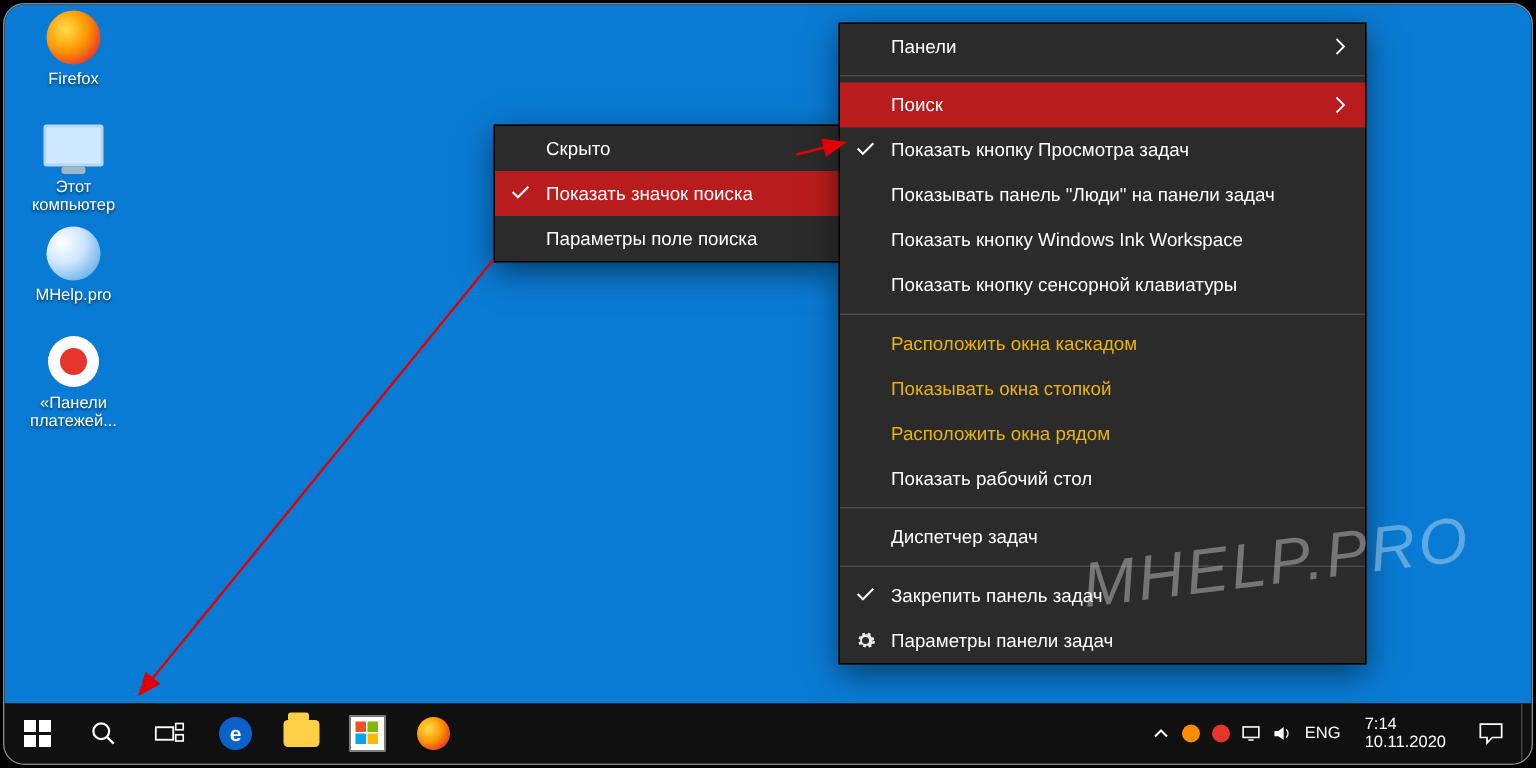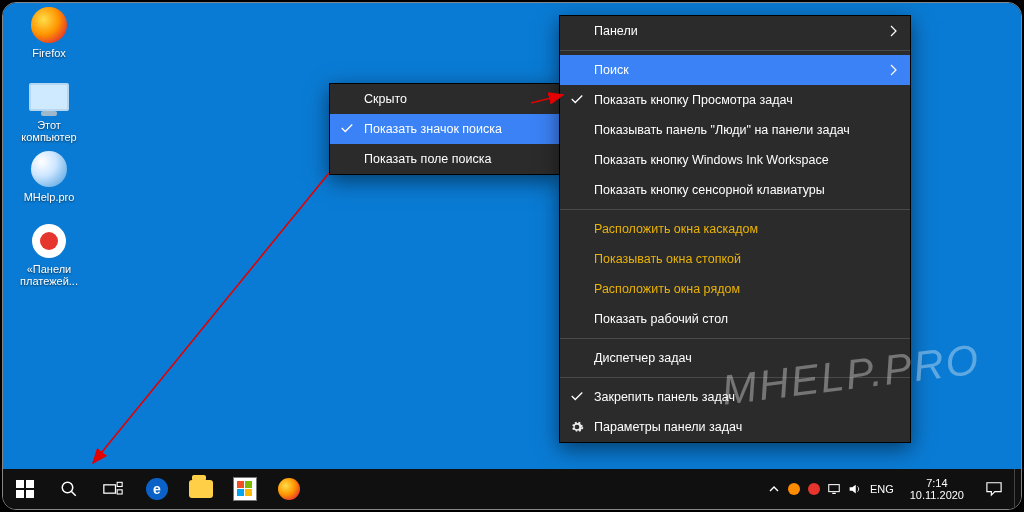--- a/index.html
+++ b/index.html
@@ -14,32 +14,32 @@
   .pcmon{width:36px;height:24px;background:#cfe9ff;border:2px solid #b7d6f0;border-radius:2px;position:relative}
   .pcmon:after{content:"";position:absolute;left:50%;transform:translateX(-50%);bottom:-7px;width:16px;height:5px;background:#9fb9cc;border-radius:2px}
   .globe{width:36px;height:36px;border-radius:50%;background:radial-gradient(circle at 30% 30%,#fff,#cde6ff 40%,#6fb2e8 80%)}
   .shield{width:34px;height:34px;border-radius:50%;background:#fff;display:flex;align-items:center;justify-content:center}
   .shield:before{content:"";width:18px;height:18px;border-radius:50%;background:#e5352d}
   
   .menu{position:absolute;background:#2b2b2b;color:#fff;font-size:12.5px;box-shadow:0 6px 20px rgba(0,0,0,.5);border:1px solid #000}
   .submenu{left:326px;top:80px;width:230px}
   .mainmenu{left:556px;top:12px;width:350px}
   .mrow{height:30px;display:flex;align-items:center;padding:0 14px 0 34px;position:relative;cursor:default;white-space:nowrap}
-  .mrow.hover{background:#3b82f6}
+  .mrow.hover{background:#b91c1c}
   .mrow.disabled{color:#eab308}
   .mrow .chk{position:absolute;left:10px;top:7px;width:14px;height:14px}
   .mrow .chev{position:absolute;right:12px;top:9px}
   .sep{height:1px;background:#4a4a4a;margin:4px 0}
   .gear{position:absolute;left:10px;top:8px}
   
   .taskbar{position:absolute;left:0;right:0;bottom:0;height:40px;background:#101010;display:flex;align-items:center;color:#fff}
   .tbtn{width:44px;height:40px;display:flex;align-items:center;justify-content:center;cursor:pointer}
   .tray{margin-left:auto;display:flex;align-items:center;height:40px}
   .tray .ticon{width:20px;height:40px;display:flex;align-items:center;justify-content:center;font-size:13px}
-  .clock{font-size:11px;line-height:12px;text-align:center;padding:0 10px}
+  .clock{font-size:11px;line-height:12px;text-align:left;padding:0 10px}
   .lang{font-size:11px;padding:0 6px}
   .notif{width:40px;height:40px;display:flex;align-items:center;justify-content:center}
   .peek{width:6px;height:40px;border-left:1px solid #444}
   
   svg.annot{position:absolute;left:0;top:0;pointer-events:none}
   
   .wm{position:absolute;right:40px;bottom:70px;font-size:42px;font-weight:400;letter-spacing:2px;color:rgba(255,255,255,.35);font-style:italic;transform:rotate(-7deg);font-family:"Segoe UI",sans-serif;pointer-events:none}
   .edge-e{width:22px;height:22px;border-radius:50%;background:#0a62c9;color:#fff;font-weight:bold;font-size:14px;display:flex;align-items:center;justify-content:center}
   .store{width:22px;height:22px;background:#fff;border:1px solid #777;position:relative}
   .store:before{content:"";position:absolute;left:3px;top:3px;width:7px;height:7px;background:#f25022;box-shadow:8px 0 #7fba00,0 8px #00a4ef,8px 8px #ffb900}
@@ -87,21 +87,21 @@
       <div class="mrow">
         <span>Скрыто</span>
       </div>
       <div class="mrow hover">
         <svg class="chk" viewBox="0 0 16 16">
             <path d="M2 8l4 4 8-8" stroke="#fff" stroke-width="1.5" fill="none"></path>
           </svg>
         <span>Показать значок поиска</span>
       </div>
       <div class="mrow">
-        <span>Показать поле поиска</span>
+        <span>Параметры поле поиска</span>
       </div>
     </div>
 
     <div class="menu mainmenu">
       <div class="mrow">
         <span>Панели</span>
         <svg class="chev" width="10" height="12" viewBox="0 0 10 12">
             <path d="M3 1l5 5-5 5" stroke="#fff" stroke-width="1.2" fill="none"></path>
           </svg>
       </div>

